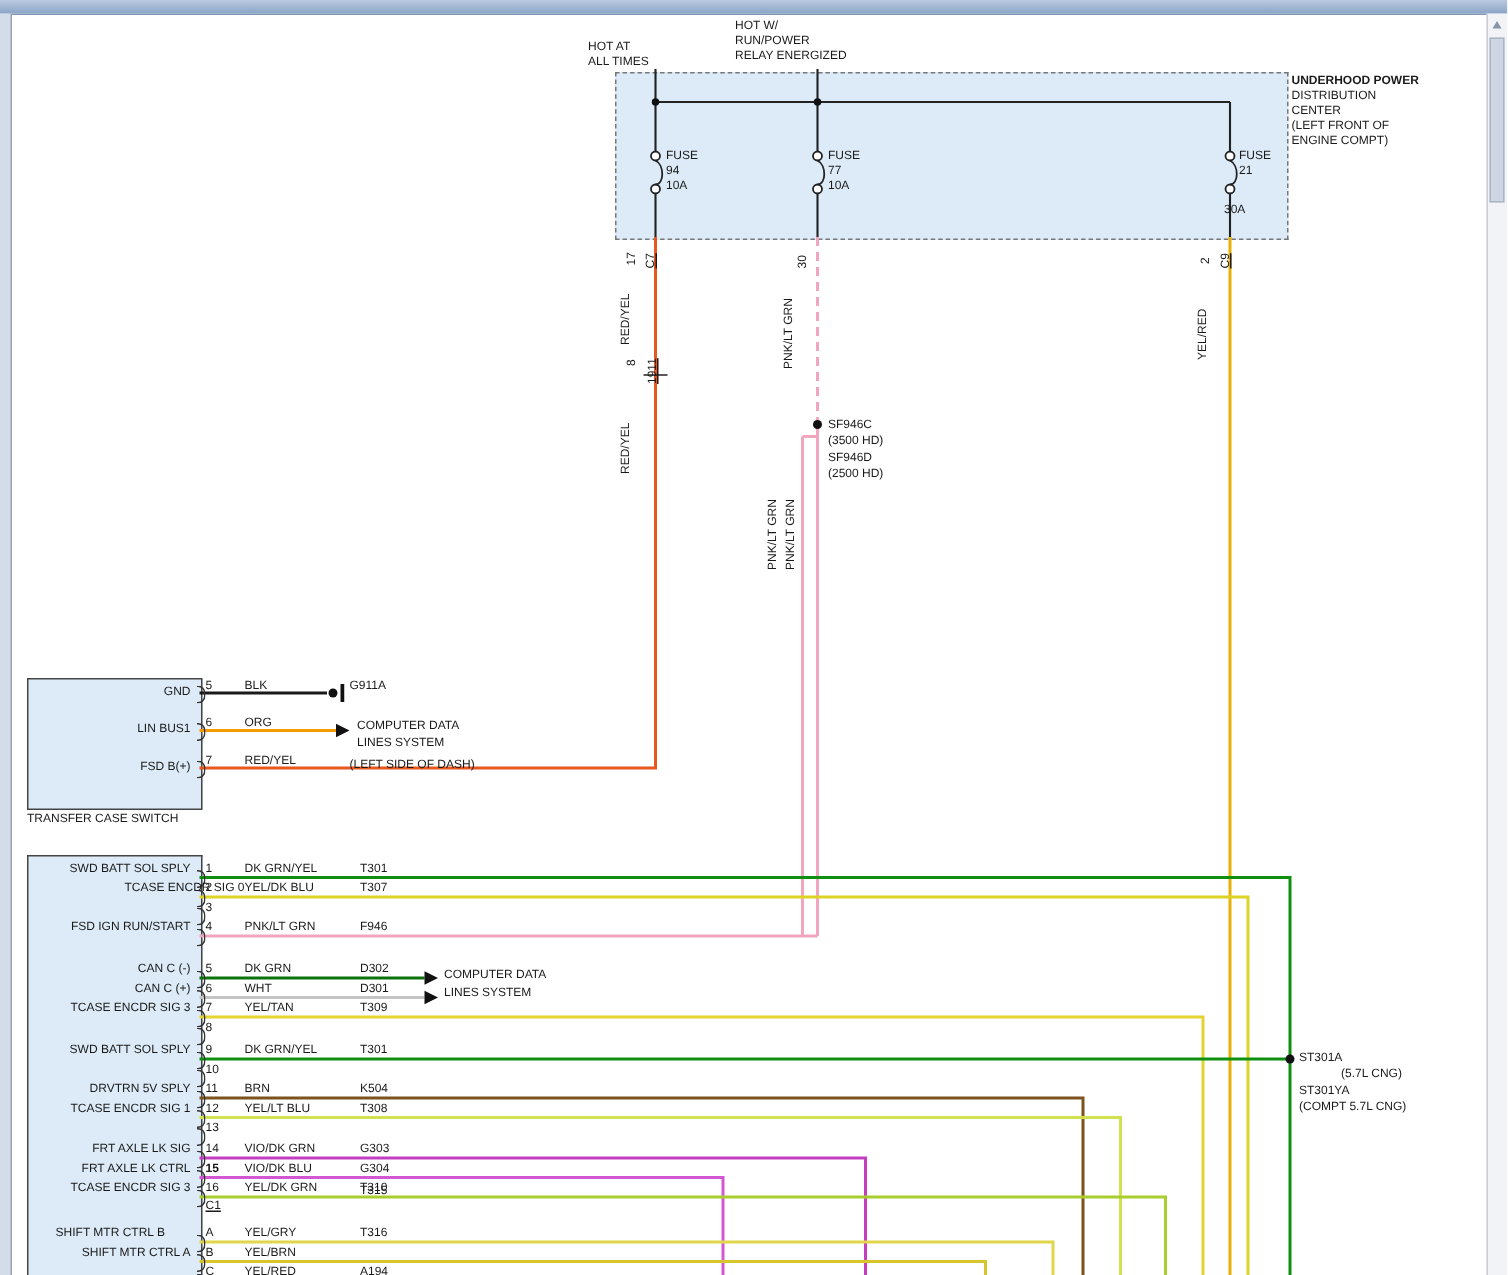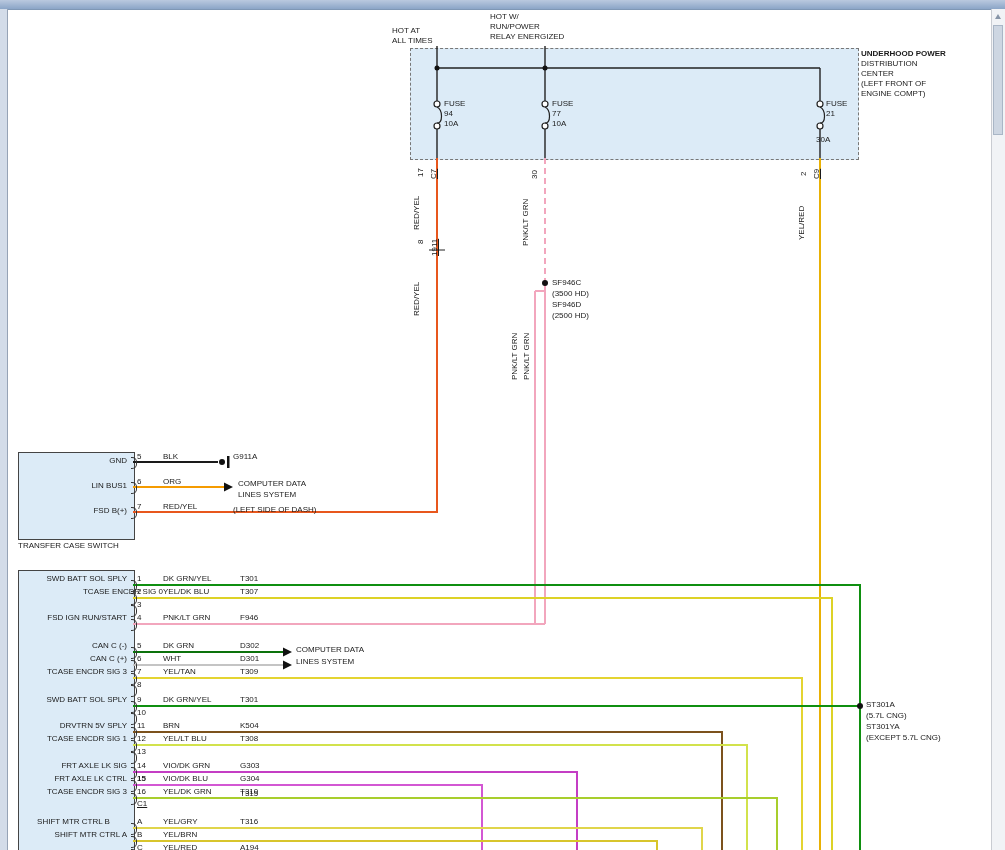--- a/index.html
+++ b/index.html
@@ -132,23 +132,23 @@
   <div class="v" style="left:530px;top:237px;">PNK/LT GRN</div>
   <div class="v" style="left:519px;top:371px;">PNK/LT GRN</div>
   <div class="v" style="left:531px;top:371px;">PNK/LT GRN</div>
   <div class="v" style="left:806px;top:231px;">YEL/RED</div>
 
   <div class="t" style="left:552px;top:278px;">SF946C</div>
   <div class="t" style="left:552px;top:289px;">(3500 HD)</div>
   <div class="t" style="left:552px;top:300px;">SF946D</div>
   <div class="t" style="left:552px;top:311px;">(2500 HD)</div>
   <div class="t" style="left:866px;top:700px;">ST301A</div>
-  <div class="t" style="left:866px;top:711px;">(5.7L CNG)</div>
+  <div class="t" style="left:894px;top:711px;">(5.7L CNG)</div>
   <div class="t" style="left:866px;top:722px;">ST301YA</div>
-  <div class="t" style="left:866px;top:733px;">(EXCEPT 5.7L CNG)</div>
+  <div class="t" style="left:866px;top:733px;">(COMPT 5.7L CNG)</div>
 
   <div class="t tr" style="top:456px;">GND</div>
   <div class="arc" style="top:457px;"></div>
   <div class="t" style="left:137px;top:452px;">5</div>
   <div class="t" style="left:163px;top:452px;">BLK</div>
   <div class="t tr" style="top:481px;">LIN BUS1</div>
   <div class="arc" style="top:482px;"></div>
   <div class="t" style="left:137px;top:477px;">6</div>
   <div class="t" style="left:163px;top:477px;">ORG</div>
   <div class="t tr" style="top:506px;">FSD B(+)</div>

